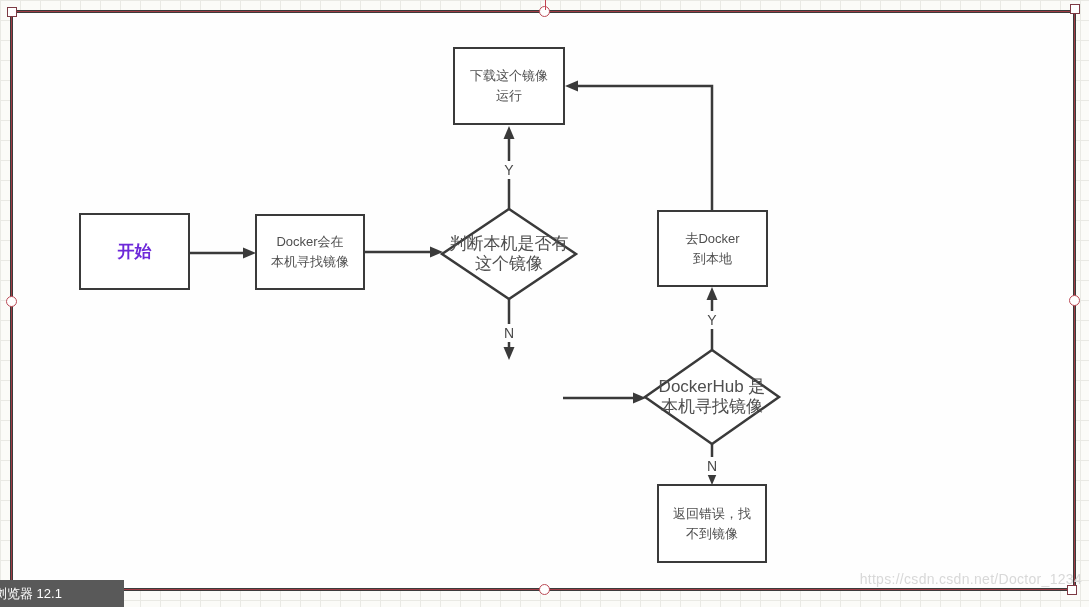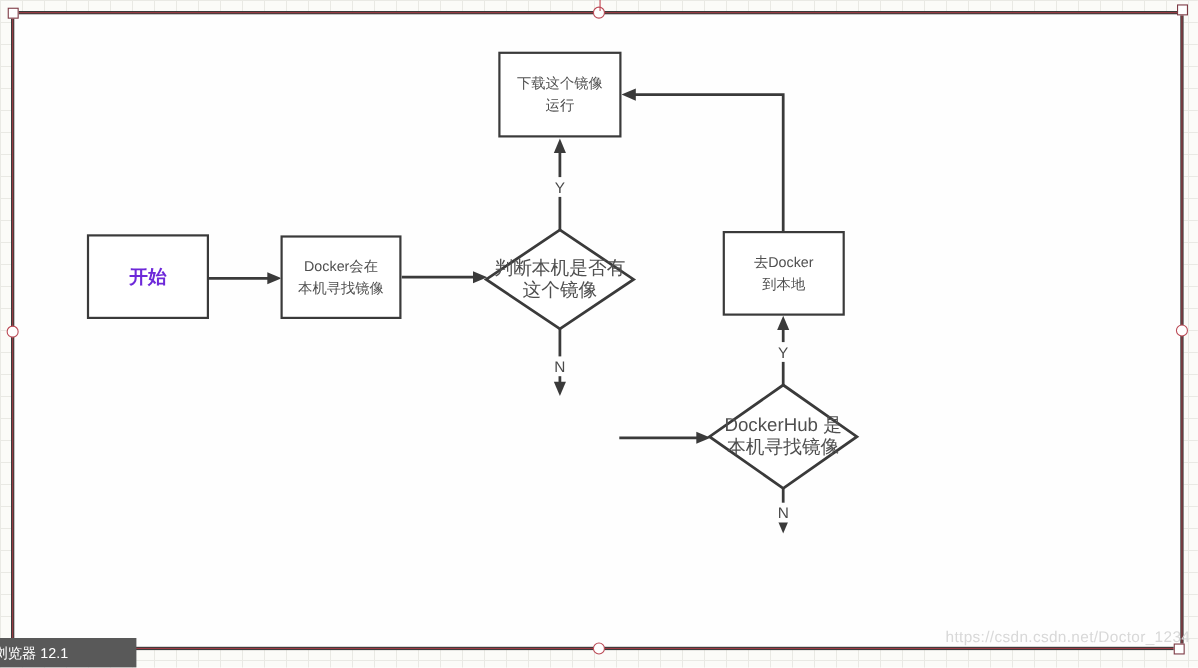--- a/index.html
+++ b/index.html
@@ -94,20 +94,22 @@
   <div class="node" style="left:255px;top:214px;width:110px;height:76px;">Docker会在
 本机寻找镜像</div>
 
   <div class="node" style="left:453px;top:47px;width:112px;height:78px;">下载这个镜像
 运行</div>
 
   <div class="node" style="left:657px;top:210px;width:111px;height:77px;">去Docker
 到本地</div>
 
 
+  <div class="node" style="left:657px;top:484px;width:110px;height:79px;">返回错误，找
+不到镜像</div>
 
   <div class="dlabel" style="left:439px;top:232px;width:140px;height:44px;">判断本机是否有
 这个镜像</div>
 
   <div class="dlabel" style="left:642px;top:375px;width:140px;height:44px;">DockerHub 是
 本机寻找镜像</div>
 
   <span class="edge-label" style="left:509px;top:170px;">Y</span>
   <span class="edge-label" style="left:509px;top:333px;">N</span>
   <span class="edge-label" style="left:712px;top:320px;">Y</span>

